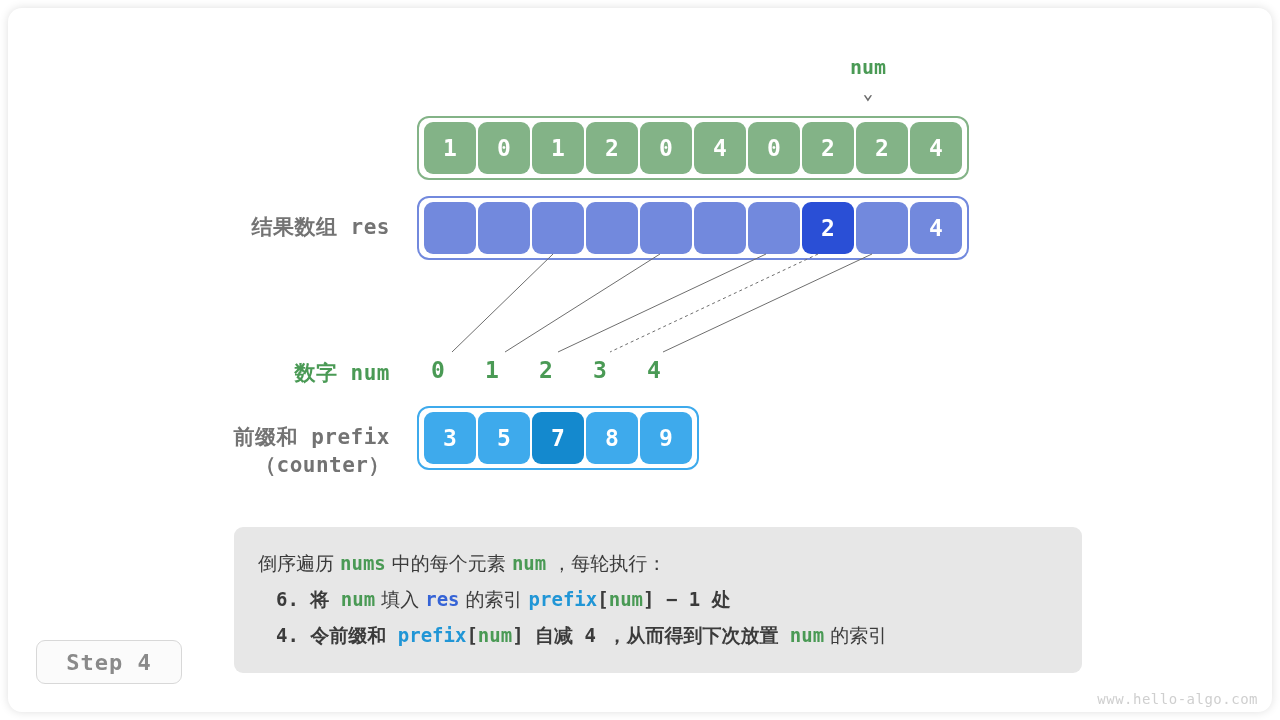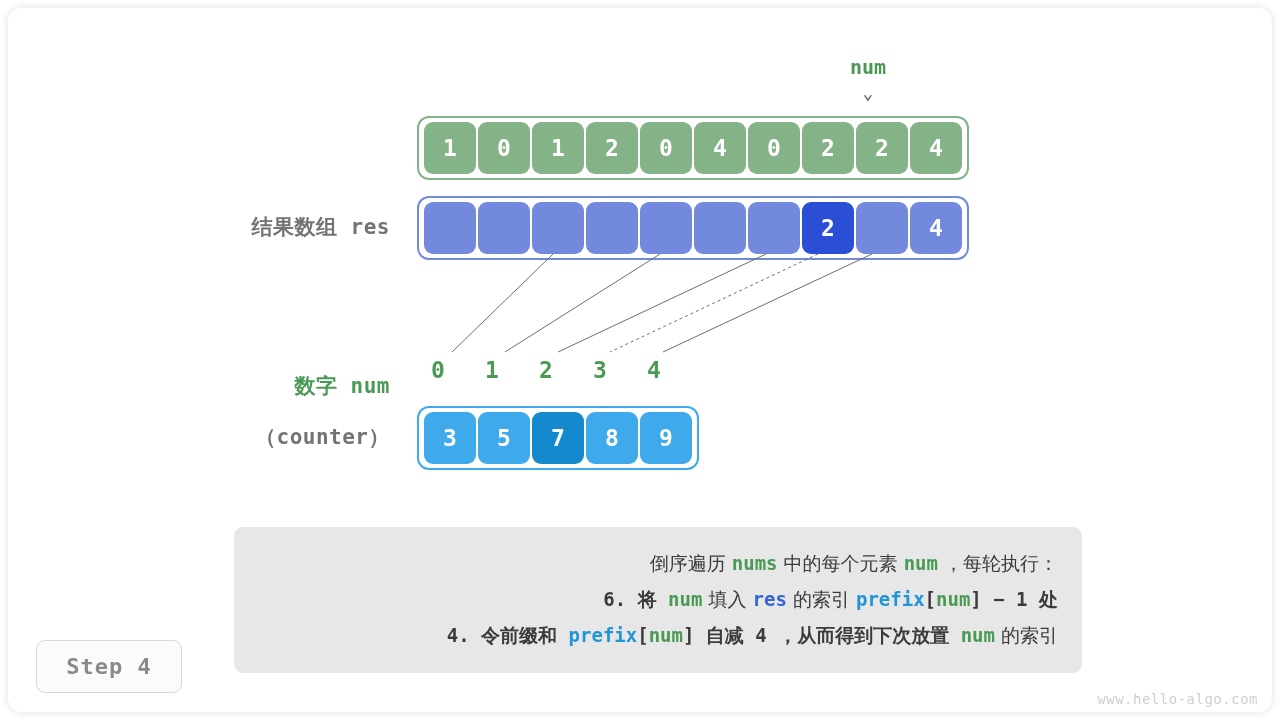--- a/index.html
+++ b/index.html
@@ -111,33 +111,32 @@
     position: absolute;
     left: 234px; top: 527px;
     width: 848px;
     padding: 18px 24px 20px 24px;
     background: #e7e7e7;
     border-radius: 9px;
     font-family: "DejaVu Sans", sans-serif;
     font-size: 19px;
     color: #3b3b3b;
     line-height: 1.9;
-    text-align: right;
   }
   #note .mono { font-family: "DejaVu Sans Mono", monospace; font-weight: bold; }
   #note .g { color: #4a9a55; font-family: "DejaVu Sans Mono", monospace; font-weight: bold; }
   #note .b { color: #3563d6; font-family: "DejaVu Sans Mono", monospace; font-weight: bold; }
   #note .c { color: #2196d6; font-family: "DejaVu Sans Mono", monospace; font-weight: bold; }
   #note .indent { padding-left: 18px; }
 
   
   #step-badge {
     position: absolute;
     left: 36px; top: 640px;
-    width: 146px; height: 53px;
+    width: 146px; height: 44px;
     border: 1.5px solid #d8d8d8;
     border-radius: 9px;
     background: #fbfbfb;
     display: flex;
     align-items: center;
     justify-content: center;
     font-family: "DejaVu Sans Mono", monospace;
     font-weight: bold;
     font-size: 22px;
     letter-spacing: 1px;
@@ -196,33 +195,37 @@
     </div>
 
   <svg id="connectors" viewBox="0 0 1280 720">
       <line x1="553" y1="254" x2="452" y2="352" stroke="#6e6e6e" stroke-width="1"></line>
       <line x1="660" y1="254" x2="505" y2="352" stroke="#6e6e6e" stroke-width="1"></line>
       <line x1="766" y1="254" x2="558" y2="352" stroke="#6e6e6e" stroke-width="1"></line>
       <line x1="818" y1="254" x2="610" y2="352" stroke="#6e6e6e" stroke-width="1" stroke-dasharray="3,3"></line>
       <line x1="872" y1="254" x2="663" y2="352" stroke="#6e6e6e" stroke-width="1"></line>
     </svg>
 
-  <div class="row-label lbl-green" style="left:150px; top:372px; width:240px;">
+  <div class="row-label lbl-green" style="left:150px; top:359px; width:240px;">
     <span>数字</span>
     <span>num</span>
   </div>
   <div id="digits-row">
       <div class="digit" style="left: 423px; top: 357px;">0</div>
       <div class="digit" style="left: 477px; top: 357px;">1</div>
       <div class="digit" style="left: 531px; top: 357px;">2</div>
       <div class="digit" style="left: 585px; top: 357px;">3</div>
       <div class="digit" style="left: 639px; top: 357px;">4</div>
     </div>
 
   <div class="row-label lbl-blue" style="left:100px; top:423px; width:290px;">
+    <div>
+      <span>前缀和</span>
+      <span>prefix</span>
+    </div>
     <div>（counter）</div>
   </div>
   <div class="array cyan-box" id="prefix-array" style="left:417px; top:406px;">
       <div class="cell cyan">3</div>
       <div class="cell cyan">5</div>
       <div class="cell cyan-hi">7</div>
       <div class="cell cyan">8</div>
       <div class="cell cyan">9</div>
     </div>
 

